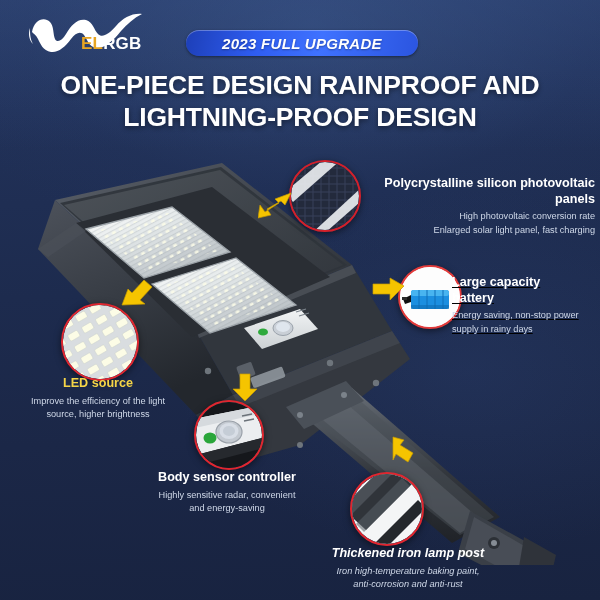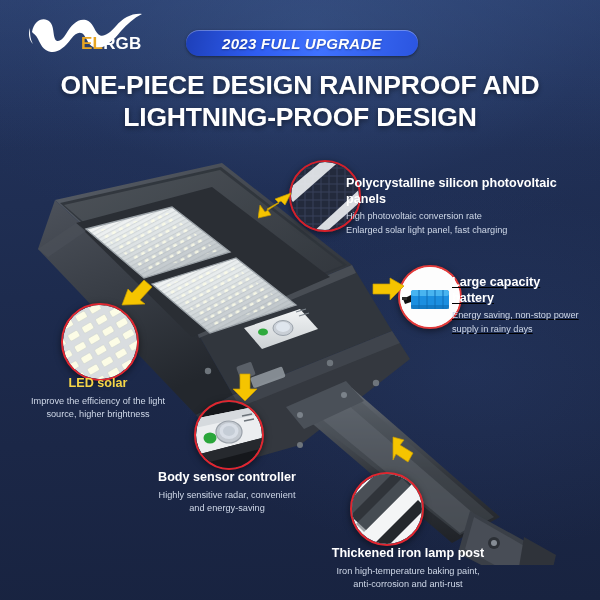--- a/index.html
+++ b/index.html
@@ -203,21 +203,21 @@
         <path d="M6,0 V68 M14,0 V68 M22,0 V68 M30,0 V68 M38,0 V68 M46,0 V68 M54,0 V68 M62,0 V68"></path>
       </g>
       <path d="M-6,30 L44,-12 L52,-4 L2,40 Z" fill="#e9ecef" opacity=".92"></path>
       <path d="M20,72 L70,26 L76,34 L26,78 Z" fill="#e9ecef" opacity=".92"></path>
       <path d="M-4,50 L30,80 L22,86 L-12,58 Z" fill="#e9ecef" opacity=".9"></path>
     </svg>
   </div>
   <svg class="arrow" style="left:258px;top:190px;" viewBox="0 0 34 30">
     <path d="M33,3 L17,9 L21,13 L7,22 L2,15 L0,28 L13,25 L9,19 L23,11 L27,15 Z" fill="#f5c400" stroke="#c79b00" stroke-width=".7"></path>
   </svg>
-  <div class="callout ta-l" style="left:346px;top:176px;width:232px;">
+  <div class="callout ta-l" style="left:363px;top:176px;width:232px;text-align:right;">
     <div class="c-title white">Polycrystalline silicon photovoltaic panels</div>
     <div class="c-sub">High photovoltaic conversion rate</div>
     <div class="c-sub">Enlarged solar light panel, fast charging</div>
   </div>
 
   <div class="circ" style="left:398px;top:265px;width:60px;height:60px;border-color:#e23b3b;background:#fff;">
     <svg class="inner" viewBox="0 0 60 60">
       <rect width="60" height="60" fill="#fdfdfd"></rect>
       <rect x="11" y="23" width="38" height="19" rx="2.5" fill="#1c8fe0"></rect>
       <rect x="11" y="23" width="38" height="6" rx="2.5" fill="#48b4f0"></rect>
@@ -274,21 +274,21 @@
             <rect x="44" y="67" width="11" height="7" rx="1.5"></rect>
           <rect x="60" y="67" width="11" height="7" rx="1.5"></rect>
         </g>
       </g>
     </svg>
   </div>
   <svg class="arrow" style="left:120px;top:278px;" viewBox="0 0 34 30">
     <path d="M2,27 L8,11 L12,15 L24,2 L32,9 L20,22 L25,26 Z" fill="#f5c400" stroke="#c79b00" stroke-width=".7"></path>
   </svg>
   <div class="callout ta-c" style="left:8px;top:376px;width:180px;">
-    <div class="c-title yellow">LED solar</div>
+    <div class="c-title yellow">LED source</div>
     <div class="c-sub">Improve the efficiency of the light</div>
     <div class="c-sub">source, higher brightness</div>
   </div>
 
   <div class="circ" style="left:194px;top:400px;width:66px;height:66px;border-color:#e0262f;">
     <svg class="inner" viewBox="0 0 66 66">
       <rect width="66" height="66" fill="#15171b"></rect>
       <path d="M-8,18 L62,4 L74,34 L4,52 Z" fill="#eceef0"></path>
       <path d="M-8,18 L62,4 L64,12 L-6,27 Z" fill="#d6dade"></path>
       <ellipse cx="33" cy="30" rx="13" ry="11" fill="#c3c9d0" stroke="#9aa1a9" stroke-width="1.2"></ellipse>
@@ -315,19 +315,19 @@
       <rect width="70" height="70" fill="#f4f5f6"></rect>
       <path d="M-10,34 L36,-12 L60,10 L14,56 Z" fill="#30343a"></path>
       <path d="M-10,34 L36,-12 L44,-4 L-2,42 Z" fill="#4a4f56"></path>
       <path d="M4,50 L50,4 L58,12 L12,58 Z" fill="#5a6067" opacity=".55"></path>
       <path d="M22,70 L66,26 L74,34 L30,78 Z" fill="#24272c"></path>
     </svg>
   </div>
   <svg class="arrow" style="left:385px;top:436px;" viewBox="0 0 34 30">
     <path d="M8,1 L19,4 L15,9 L28,17 L23,26 L11,18 L8,24 Z" fill="#f5c400" stroke="#c79b00" stroke-width=".7"></path>
   </svg>
-  <div class="callout ta-c" style="left:297px;top:546px;width:222px;">
+  <div class="callout ta-c" style="left:297px;top:546px;width:222px;font-style:italic;">
     <div class="c-title white">Thickened iron lamp post</div>
     <div class="c-sub">Iron high-temperature baking paint,</div>
     <div class="c-sub">anti-corrosion and anti-rust</div>
   </div>
 
 </div>
 
 </body></html>

